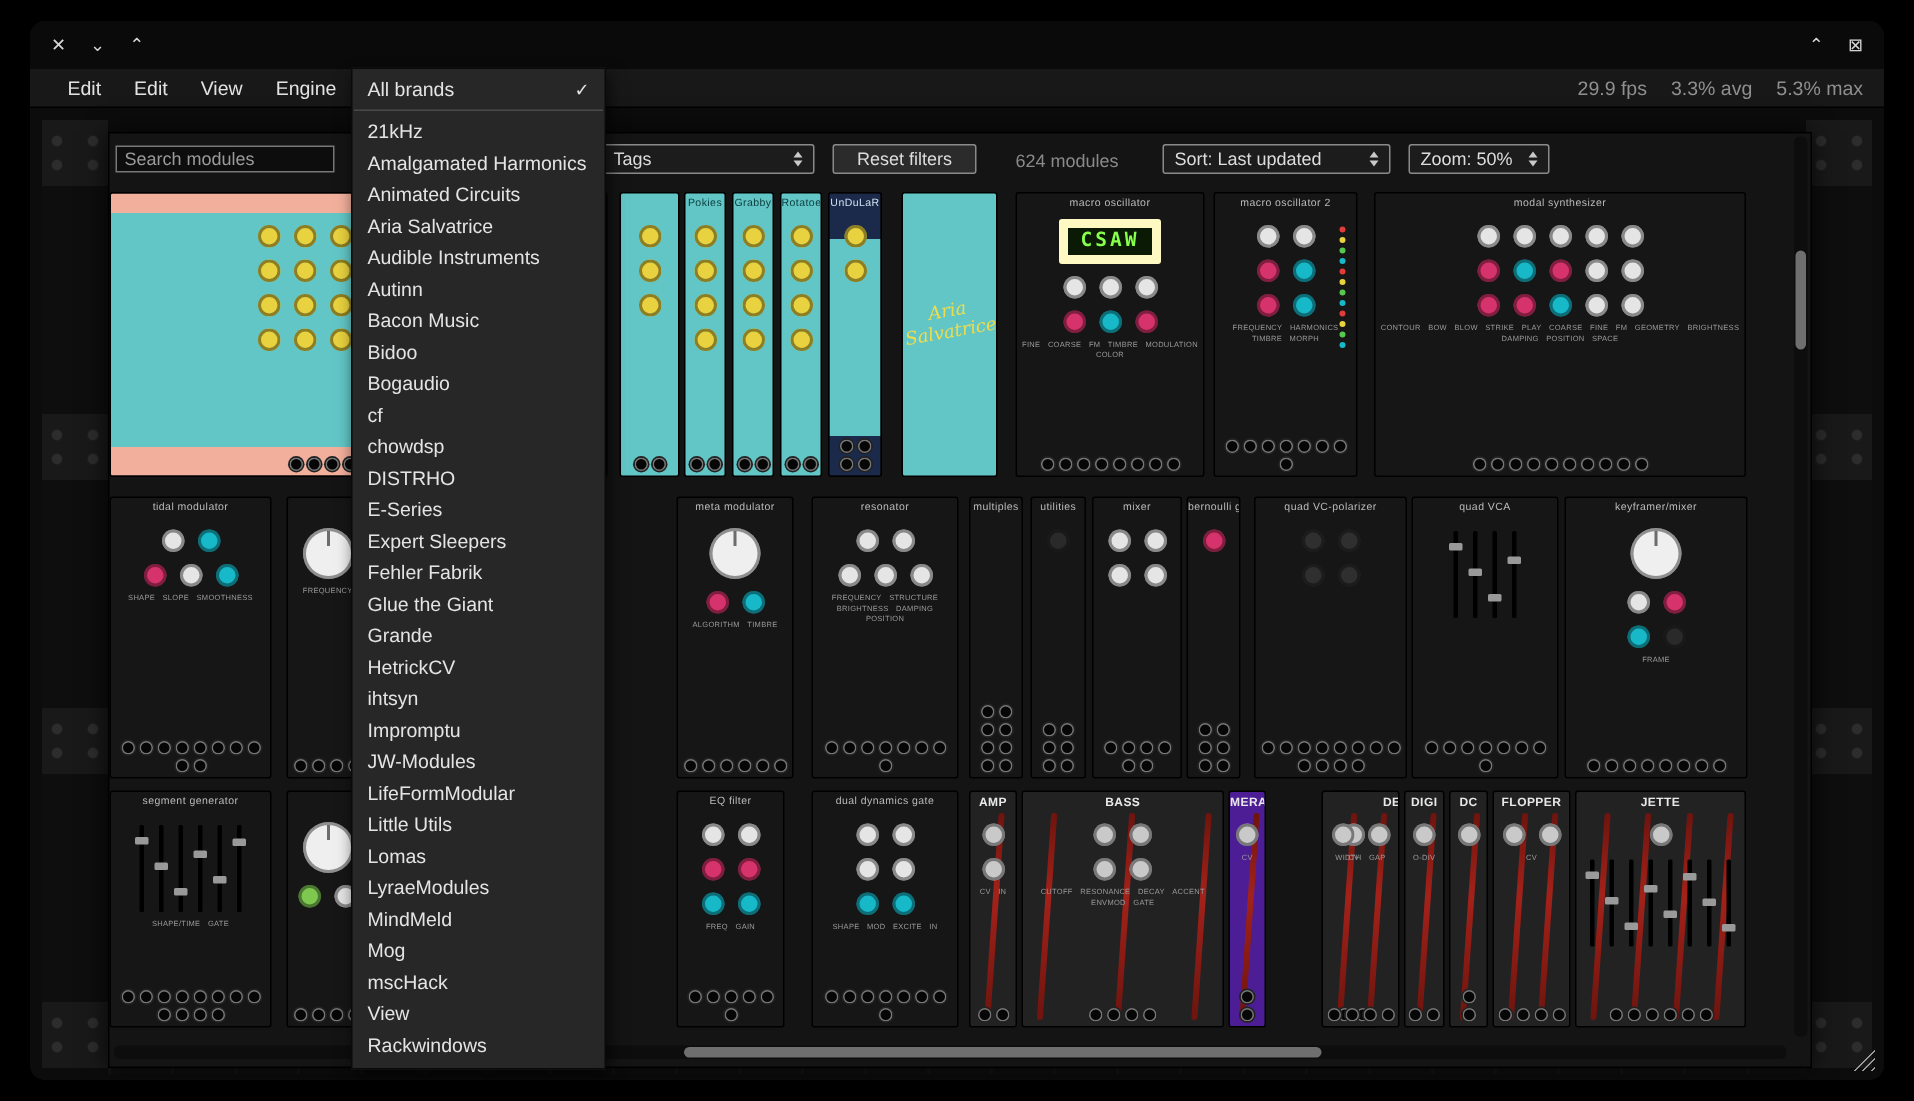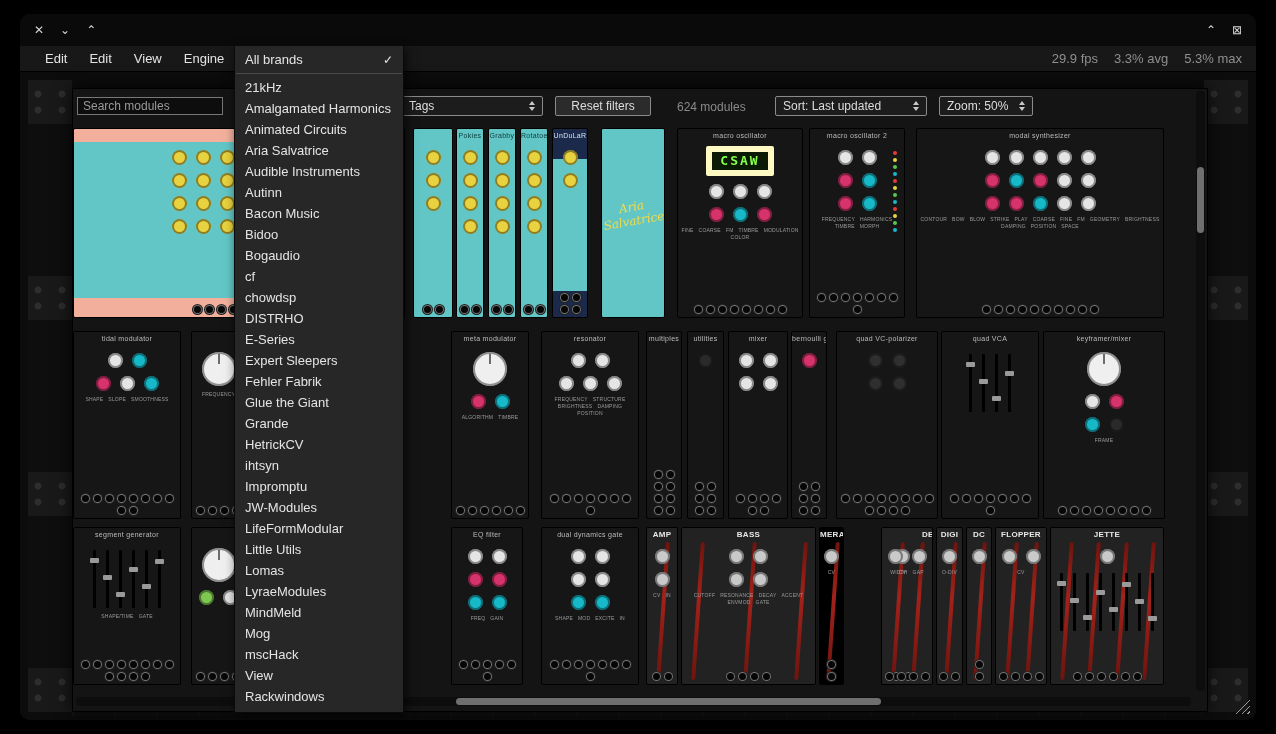--- a/index.html
+++ b/index.html
@@ -813,21 +813,21 @@
             <div class="trace" style="left: 14px;"></div>
             <div class="trace" style="left: 65.5px;"></div>
             <div class="trace" style="left: 117px;"></div>
             <div class="m-jacks">
               <div class="jack"></div>
               <div class="jack"></div>
               <div class="jack"></div>
               <div class="jack"></div>
             </div>
           </div>
-          <div class="module" style="left: 746px; top: 438px; width: 25px; height: 158px; background: #000000;">
+          <div class="module" style="left: 746px; top: 438px; width: 25px; height: 158px; background: #4c1d95;">
             <div class="m-title bold" style="color: rgb(232, 232, 232);">MERA</div>
             <div class="m-knobrow">
               <div class="knob" style="background: rgb(201, 201, 201);"></div>
             </div>
             <div class="m-labels">
               <span class="m-label">CV</span>
             </div>
             <div class="trace" style="left: 10.5px;"></div>
             <div class="m-jacks">
               <div class="jack"></div>

